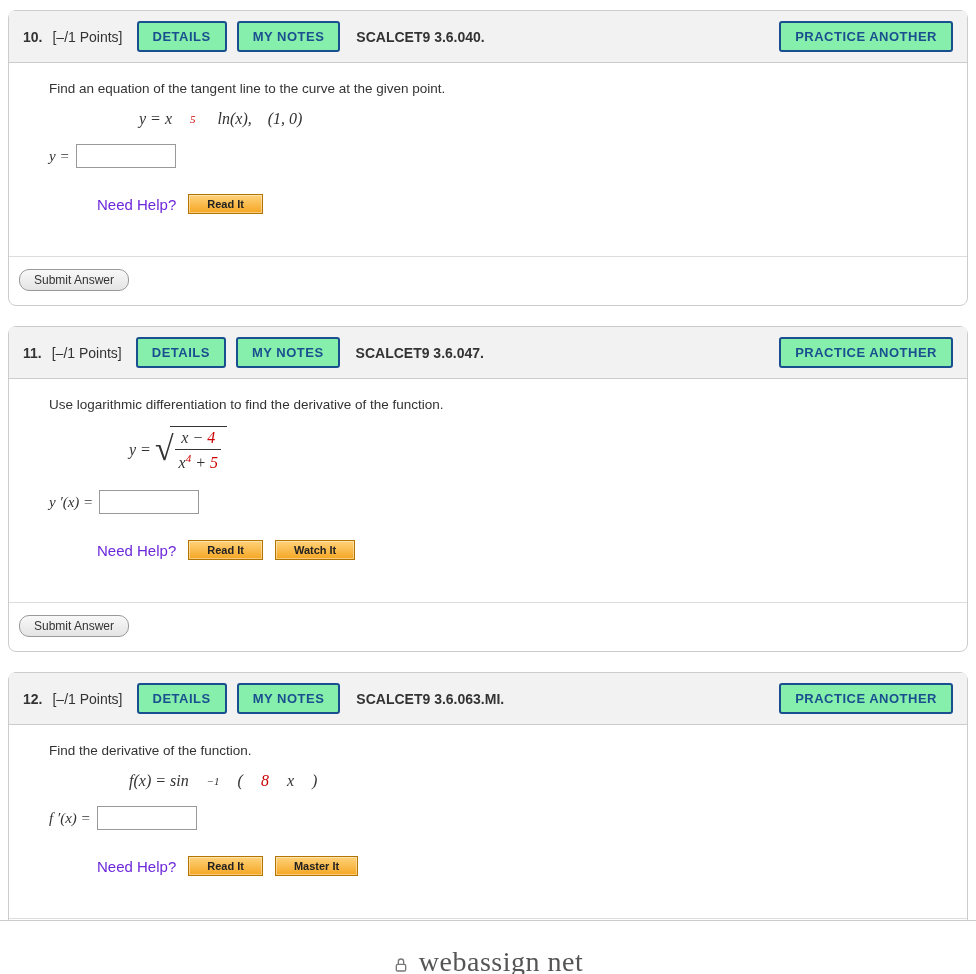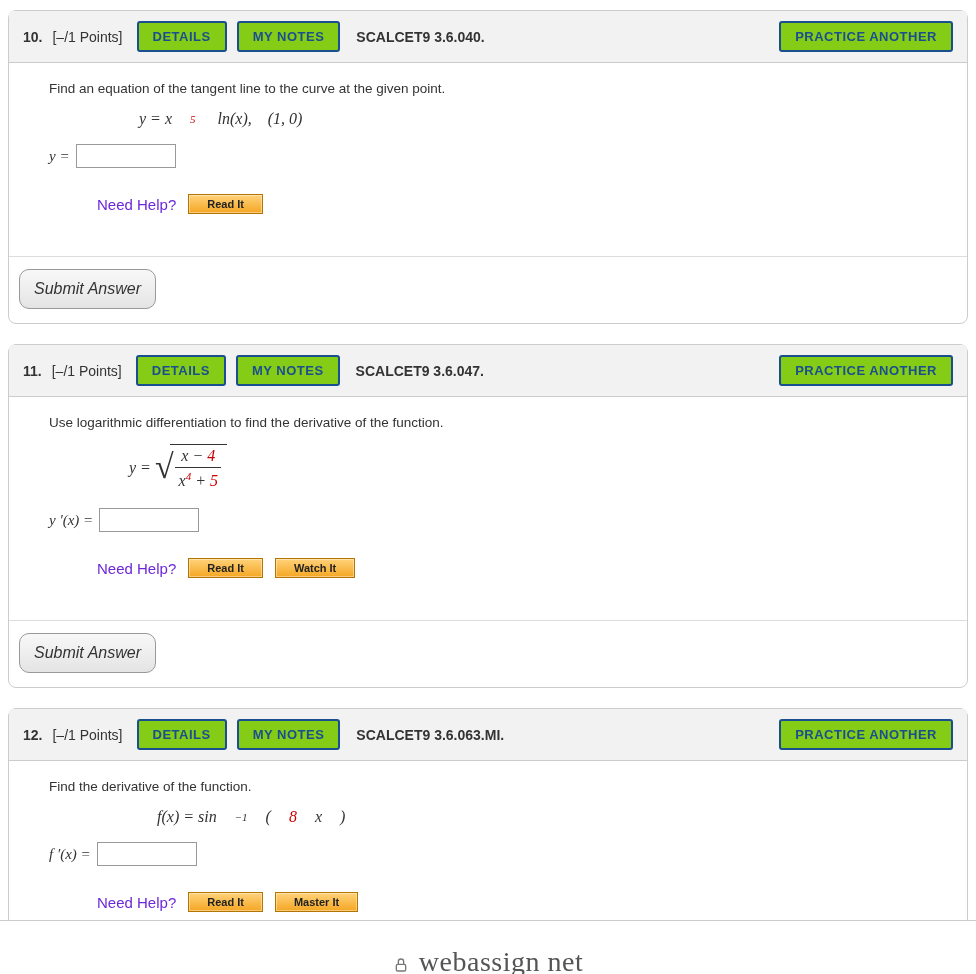--- a/index.html
+++ b/index.html
@@ -37,21 +37,21 @@
     font-size: 14px;
   }
   .q-points {
     font-weight: normal;
     color: #333;
     font-size: 14px;
     margin-right: 4px;
   }
   .btn-outline {
     border: 2px solid #1a4f8f;
-    background: #84cc16;
+    background: #86efac;
     color: #1a4f8f;
     font-weight: bold;
     font-size: 13px;
     padding: 6px 14px;
     border-radius: 3px;
     cursor: pointer;
     font-family: inherit;
     letter-spacing: 0.5px;
   }
   .source-id {
@@ -123,26 +123,25 @@
   }
   .submit-row {
     border-top: 1px solid #ddd;
     padding: 12px 10px 14px 10px;
     margin-top: 12px;
   }
   .submit-btn {
     background: linear-gradient(#f8f8f8, #e4e4e4);
     border: 1px solid #999;
     border-radius: 10px;
-    padding: 10px 14px;
-    font-size: 16px;
+    padding: 3px 14px;
+    font-size: 12px;
     color: #333;
     cursor: pointer;
     font-family: Arial, sans-serif;
-    font-style: italic;
   }
   .sqrt-wrap {
     display: inline-flex;
     align-items: center;
     font-family: "Times New Roman", serif;
   }
   .radical {
     font-size: 34px;
     line-height: 0.5;
     position: relative;
@@ -263,21 +262,21 @@
       <span class="q-num">12.</span>
       <span class="q-points">[–/1 Points]</span>
       <button class="btn-outline">DETAILS</button>
       <button class="btn-outline">MY NOTES</button>
       <span class="source-id">SCALCET9 3.6.063.MI.</span>
       <span class="spacer"></span>
       <button class="btn-outline">PRACTICE ANOTHER</button>
     </div>
     <div class="q-body">
       <div class="prompt">Find the derivative of the function.</div>
-      <div class="equation-row" style="margin-left:108px;">
+      <div class="equation-row" style="margin-left:80px;">
         <span>f(x) = sin</span>
           <span class="sup">−1</span>
           <span>(</span>
           <span class="inv">8</span>
           <span>x</span>
           <span>)</span>
       </div>
       <div class="answer-row">
         <span>f ′(x) =</span>
         <input class="answer-input" style="">

